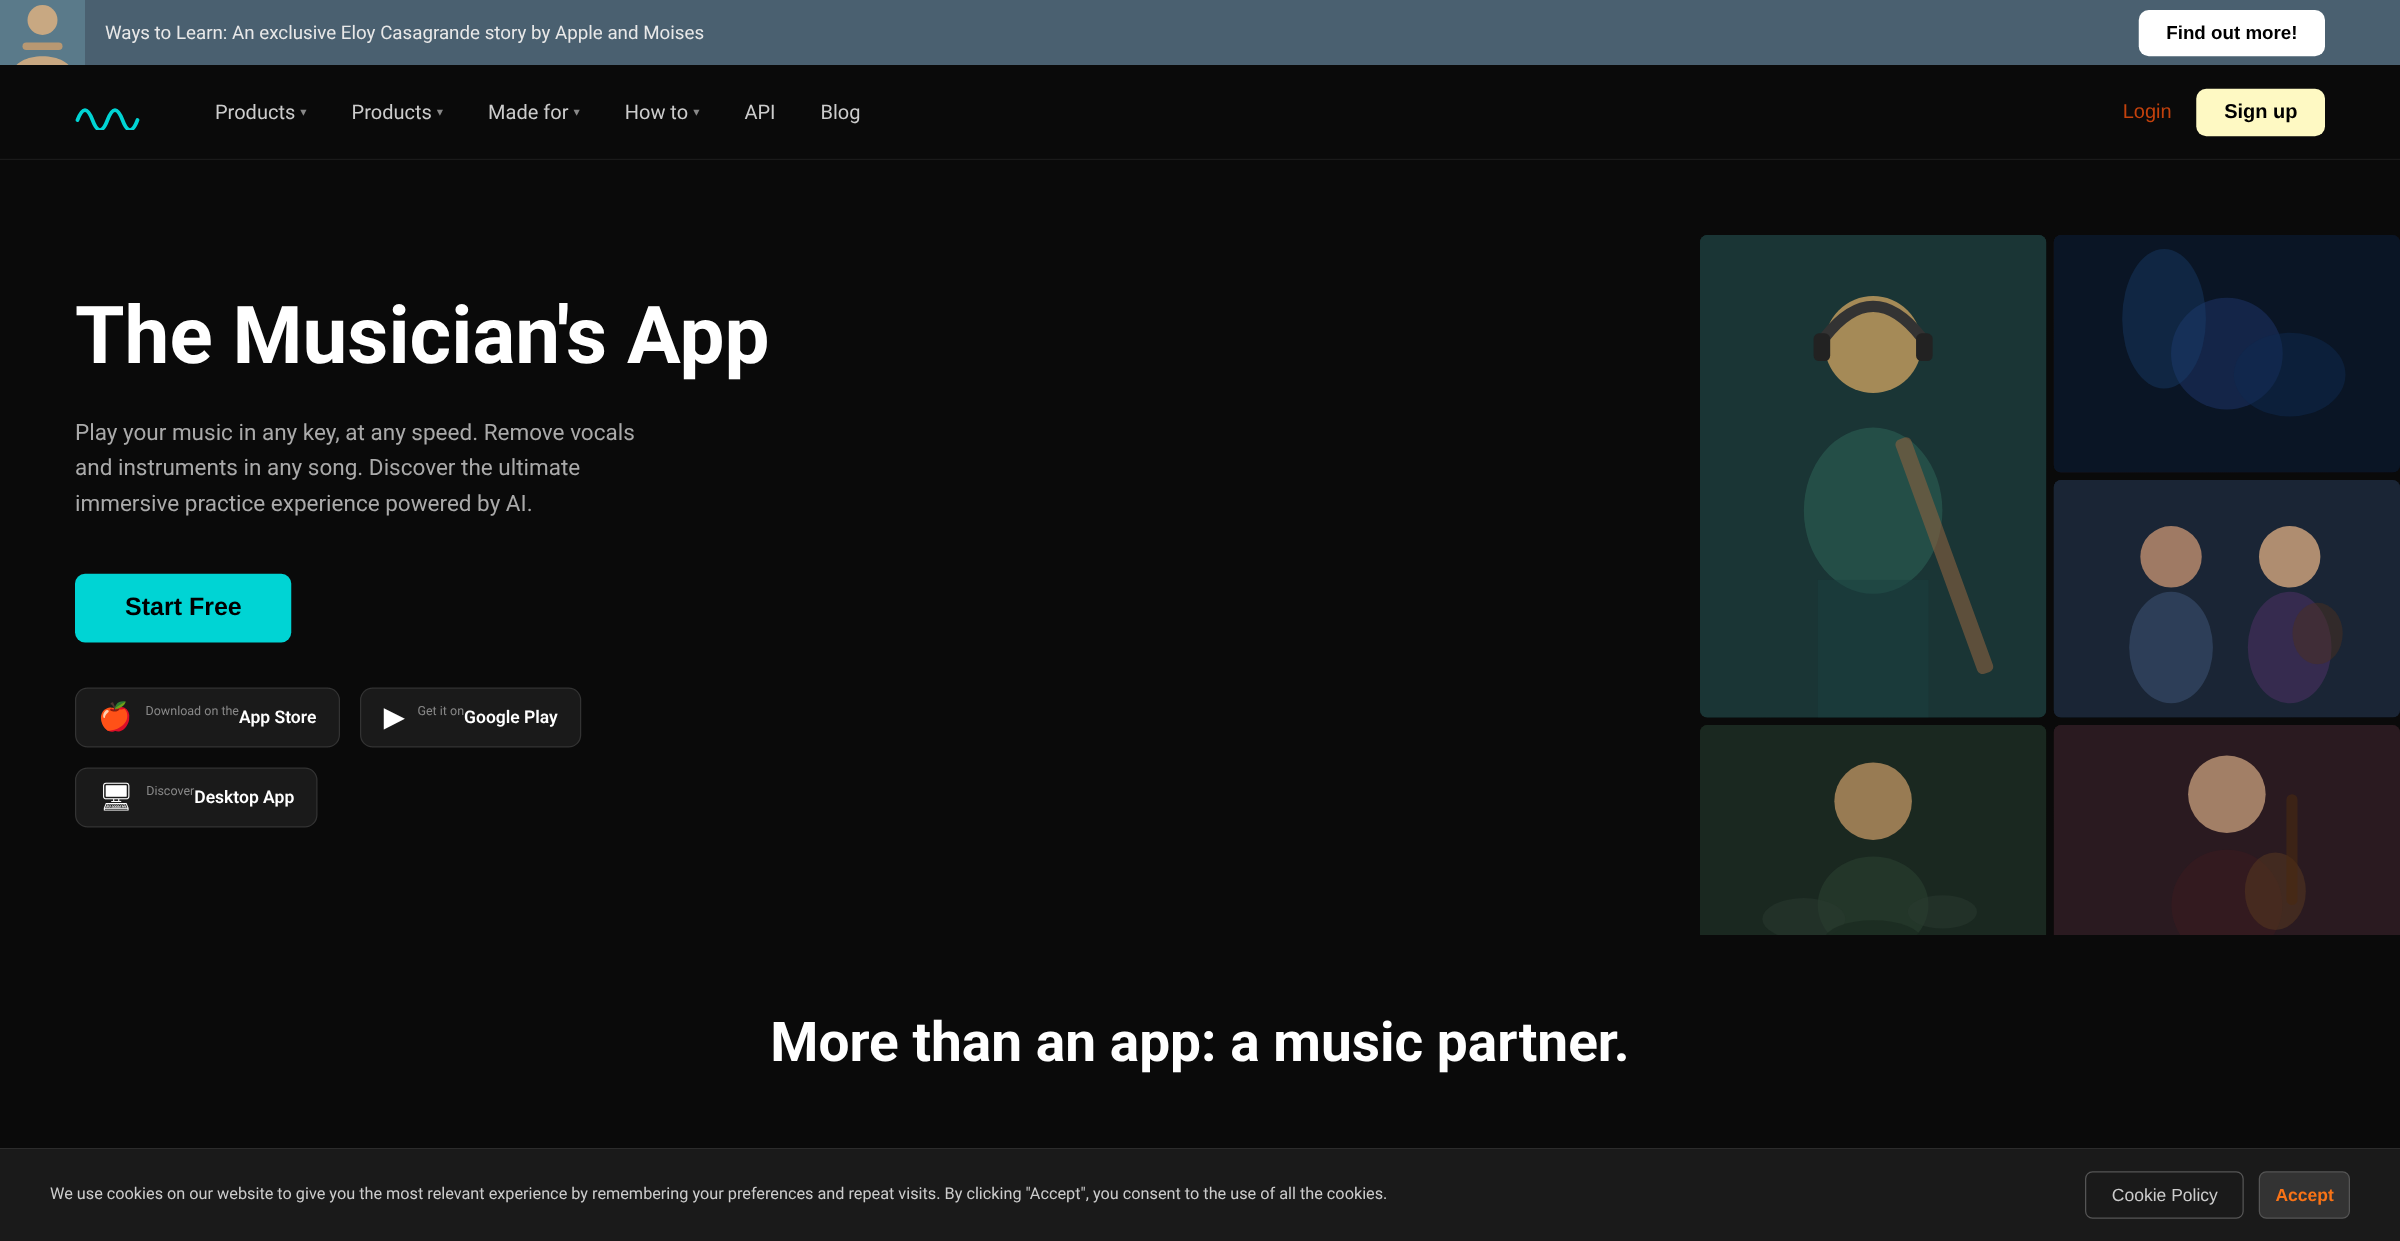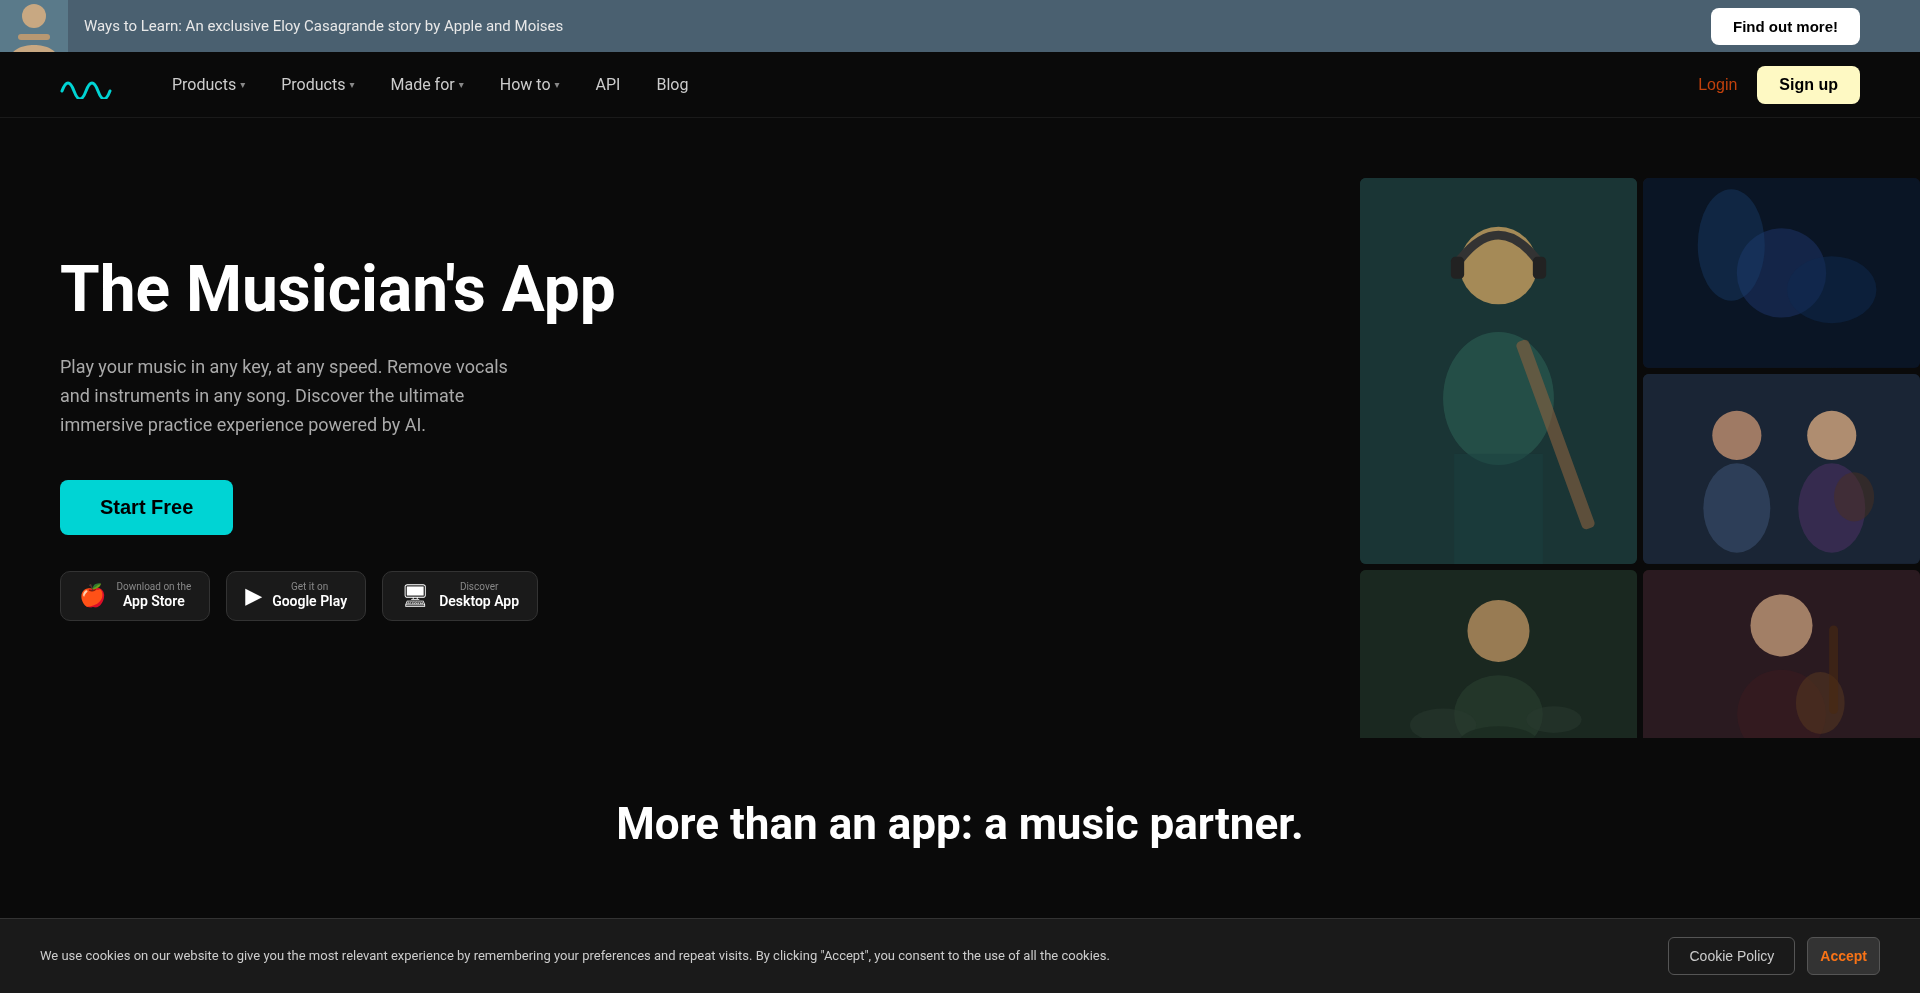--- a/index.html
+++ b/index.html
@@ -51,21 +51,21 @@
       font-weight: 600;
       cursor: pointer;
     }
 
     
     .navbar {
       background: #0a0a0a;
       display: flex;
       align-items: center;
       padding: 0 60px;
-      height: 66px;
+      height: 76px;
       border-bottom: 1px solid #1a1a1a;
       position: sticky;
       top: 0;
       z-index: 100;
     }
     .nav-logo {
       margin-right: 60px;
       display: flex;
       align-items: center;
     }
@@ -175,22 +175,21 @@
       color: #fff;
       text-decoration: none;
       min-width: 140px;
     }
     .app-btn-icon {
       font-size: 22px;
       flex-shrink: 0;
     }
     .app-btn-text {
       display: flex;
-      flex-direction: column;
-      align-items: center;
+      align-items: flex-start;
     }
     .app-btn-small {
       font-size: 10px;
       color: #888;
       line-height: 1;
     }
     .app-btn-name {
       font-size: 14px;
       font-weight: 600;
       color: #fff;

